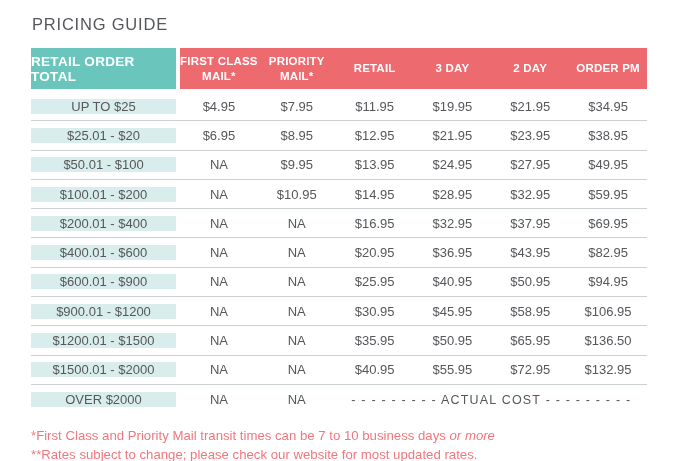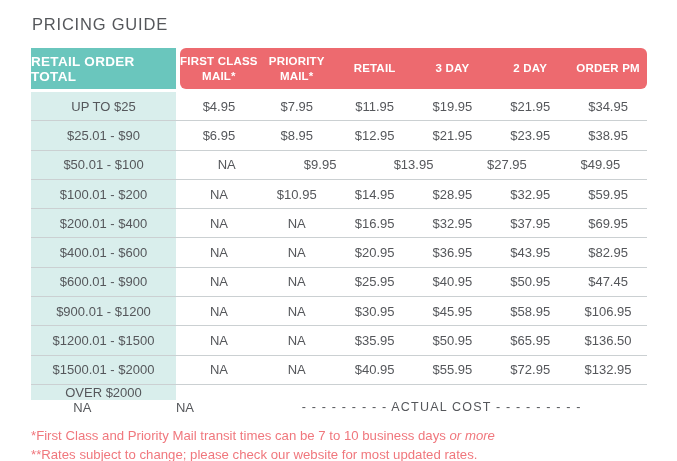--- a/index.html
+++ b/index.html
@@ -44,44 +44,43 @@
     letter-spacing: 0.3px;
     display: flex;
     align-items: center;
     justify-content: center;
     flex-shrink: 0;
   }
   .col-headers {
     flex: 1;
     background: var(--red, #ed6a6f);
     display: flex;
-    border-radius: 6px;
   }
   .col-header {
     flex: 1;
     color: #ffffff;
     font-weight: bold;
     font-size: 11.5px;
     line-height: 1.25;
     text-align: center;
     display: flex;
     align-items: center;
     justify-content: center;
     white-space: pre-line;
     letter-spacing: 0.2px;
   }
   .table-body .row {
     display: flex;
     height: 29.3px;
     box-sizing: border-box;
     border-bottom: 1px solid var(--separator, #cbd0d2);
+    align-items: center;
   }
   .table-body .row:last-child {
     border-bottom: none;
-    flex-direction: column;
   }
   .label-cell {
     width: 145px;
     margin-right: 4px;
     background: var(--teal_light, #d9eeec);
     color: var(--text, #55575b);
     font-size: 13px;
     display: flex;
     align-items: center;
     justify-content: center;
@@ -146,36 +145,37 @@
             <div class="cells">
               <div class="cell">$4.95</div>
               <div class="cell">$7.95</div>
               <div class="cell">$11.95</div>
               <div class="cell">$19.95</div>
               <div class="cell">$21.95</div>
               <div class="cell">$34.95</div>
             </div>
           </div>
           <div class="row">
-            <div class="label-cell">$25.01 - $90</div>
+            <div class="label-cell">$25.01 - $20</div>
             <div class="cells">
               <div class="cell">$6.95</div>
               <div class="cell">$8.95</div>
               <div class="cell">$12.95</div>
               <div class="cell">$21.95</div>
               <div class="cell">$23.95</div>
               <div class="cell">$38.95</div>
             </div>
           </div>
           <div class="row">
             <div class="label-cell">$50.01 - $100</div>
             <div class="cells">
               <div class="cell">NA</div>
               <div class="cell">$9.95</div>
               <div class="cell">$13.95</div>
+              <div class="cell">$24.95</div>
               <div class="cell">$27.95</div>
               <div class="cell">$49.95</div>
             </div>
           </div>
           <div class="row">
             <div class="label-cell">$100.01 - $200</div>
             <div class="cells">
               <div class="cell">NA</div>
               <div class="cell">$10.95</div>
               <div class="cell">$14.95</div>
@@ -207,21 +207,21 @@
             </div>
           </div>
           <div class="row">
             <div class="label-cell">$600.01 - $900</div>
             <div class="cells">
               <div class="cell">NA</div>
               <div class="cell">NA</div>
               <div class="cell">$25.95</div>
               <div class="cell">$40.95</div>
               <div class="cell">$50.95</div>
-              <div class="cell">$47.45</div>
+              <div class="cell">$94.95</div>
             </div>
           </div>
           <div class="row">
             <div class="label-cell">$900.01 - $1200</div>
             <div class="cells">
               <div class="cell">NA</div>
               <div class="cell">NA</div>
               <div class="cell">$30.95</div>
               <div class="cell">$45.95</div>
               <div class="cell">$58.95</div>

